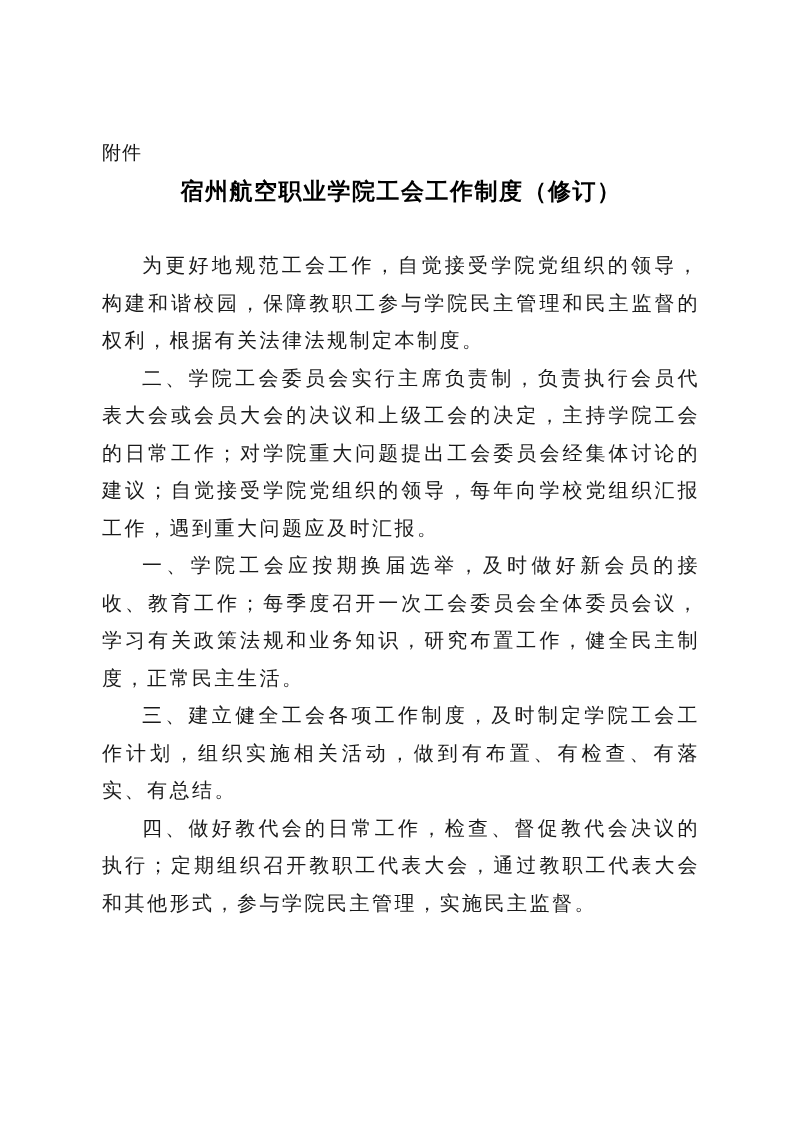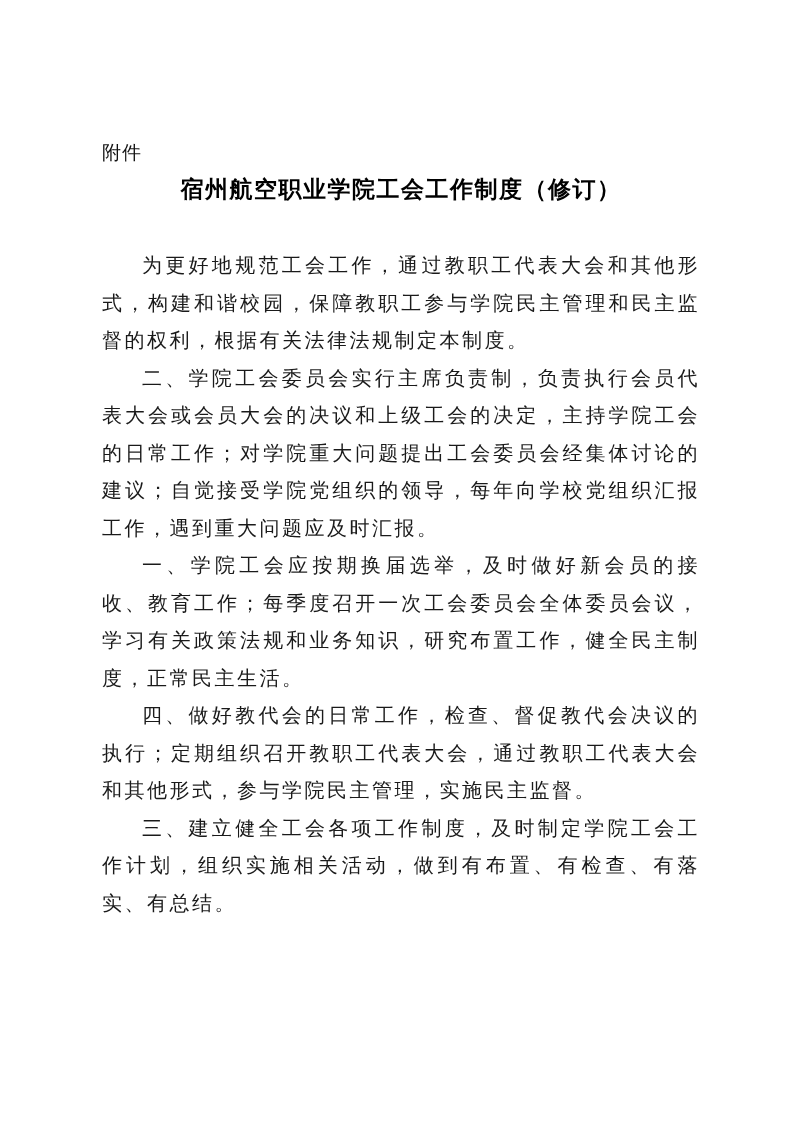--- a/index.html
+++ b/index.html
@@ -29,21 +29,21 @@
     color: #111111;
   }
   .title {
     margin-top: 9px;
     text-align: center;
     font-size: 23px;
     font-weight: bold;
     letter-spacing: 1.5px;
     line-height: 32px;
     color: #000000;
-    font-family: Liberation Mono, monospace;
+    font-family: Liberation Sans, sans-serif;
   }
   .body-text {
     margin-top: 40px;
   }
   .body-text p {
     font-size: 20px;
     line-height: 37.5px;
     letter-spacing: 2.5px;
     text-align: justify;
     text-indent: 2em;
@@ -51,20 +51,20 @@
   }
 </style>
 </head>
 <body>
 
 <div class="page">
   <div class="content">
     <div class="attachment">附件</div>
     <h1 class="title">宿州航空职业学院工会工作制度（修订）</h1>
     <div class="body-text">
-      <p>为更好地规范工会工作，通过教职工代表大会和其他形式，构建和谐校园，保障教职工参与学院民主管理和民主监督的权利，根据有关法律法规制定本制度。</p>
+      <p>为更好地规范工会工作，自觉接受学院党组织的领导，构建和谐校园，保障教职工参与学院民主管理和民主监督的权利，根据有关法律法规制定本制度。</p>
       <p>二、学院工会委员会实行主席负责制，负责执行会员代表大会或会员大会的决议和上级工会的决定，主持学院工会的日常工作；对学院重大问题提出工会委员会经集体讨论的建议；自觉接受学院党组织的领导，每年向学校党组织汇报工作，遇到重大问题应及时汇报。</p>
       <p>一、学院工会应按期换届选举，及时做好新会员的接收、教育工作；每季度召开一次工会委员会全体委员会议，学习有关政策法规和业务知识，研究布置工作，健全民主制度，正常民主生活。</p>
+      <p>三、建立健全工会各项工作制度，及时制定学院工会工作计划，组织实施相关活动，做到有布置、有检查、有落实、有总结。</p>
       <p>四、做好教代会的日常工作，检查、督促教代会决议的执行；定期组织召开教职工代表大会，通过教职工代表大会和其他形式，参与学院民主管理，实施民主监督。</p>
-      <p>三、建立健全工会各项工作制度，及时制定学院工会工作计划，组织实施相关活动，做到有布置、有检查、有落实、有总结。</p>
     </div>
   </div>
 </div>
 
 </body></html>

